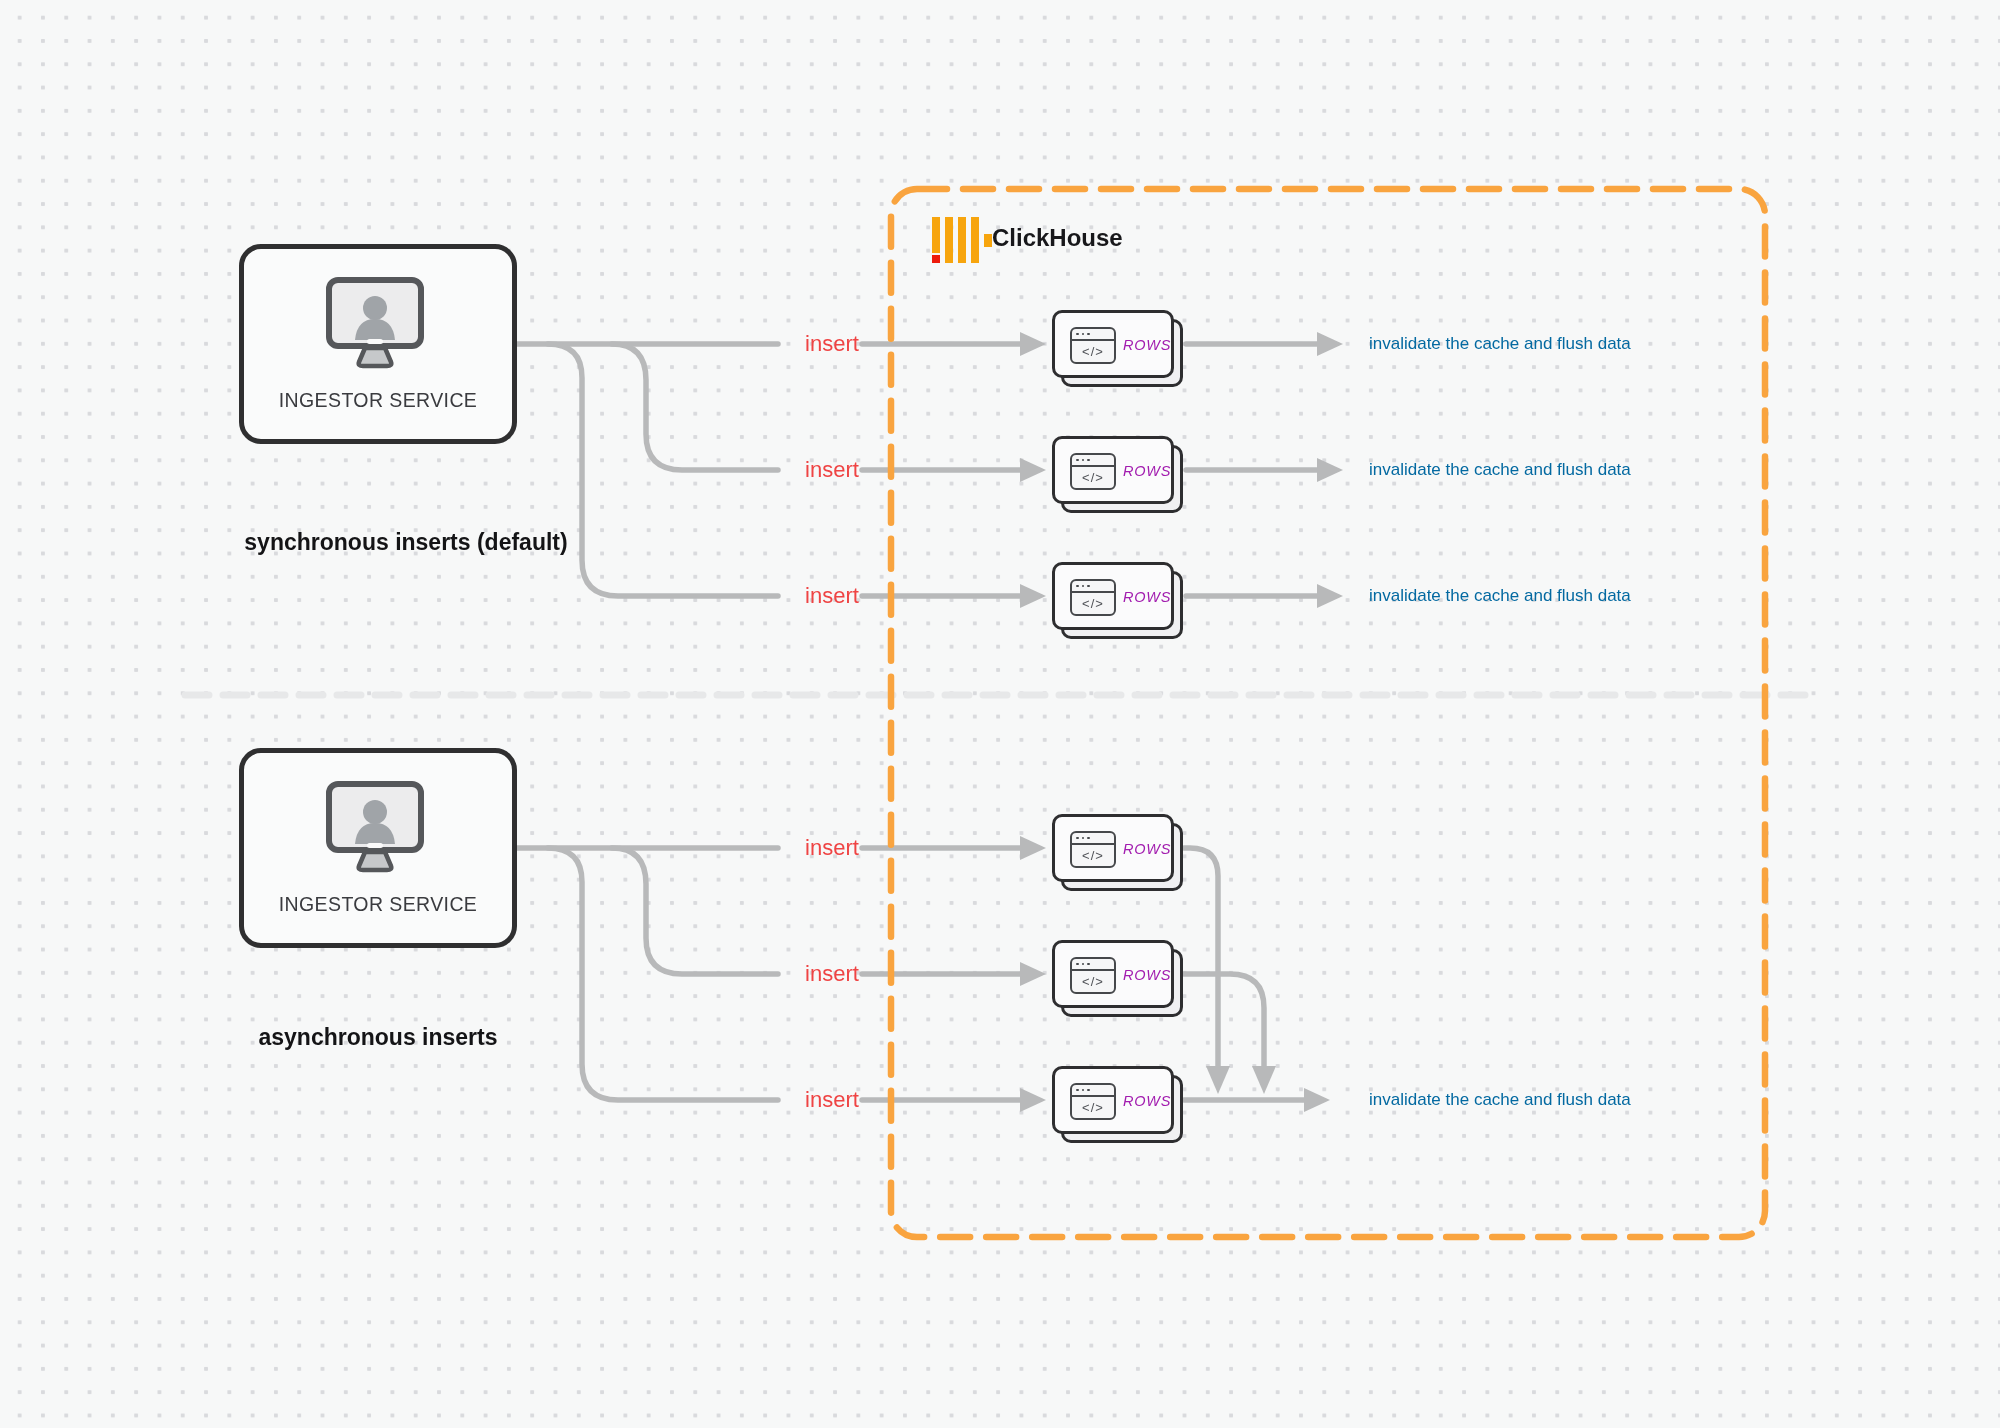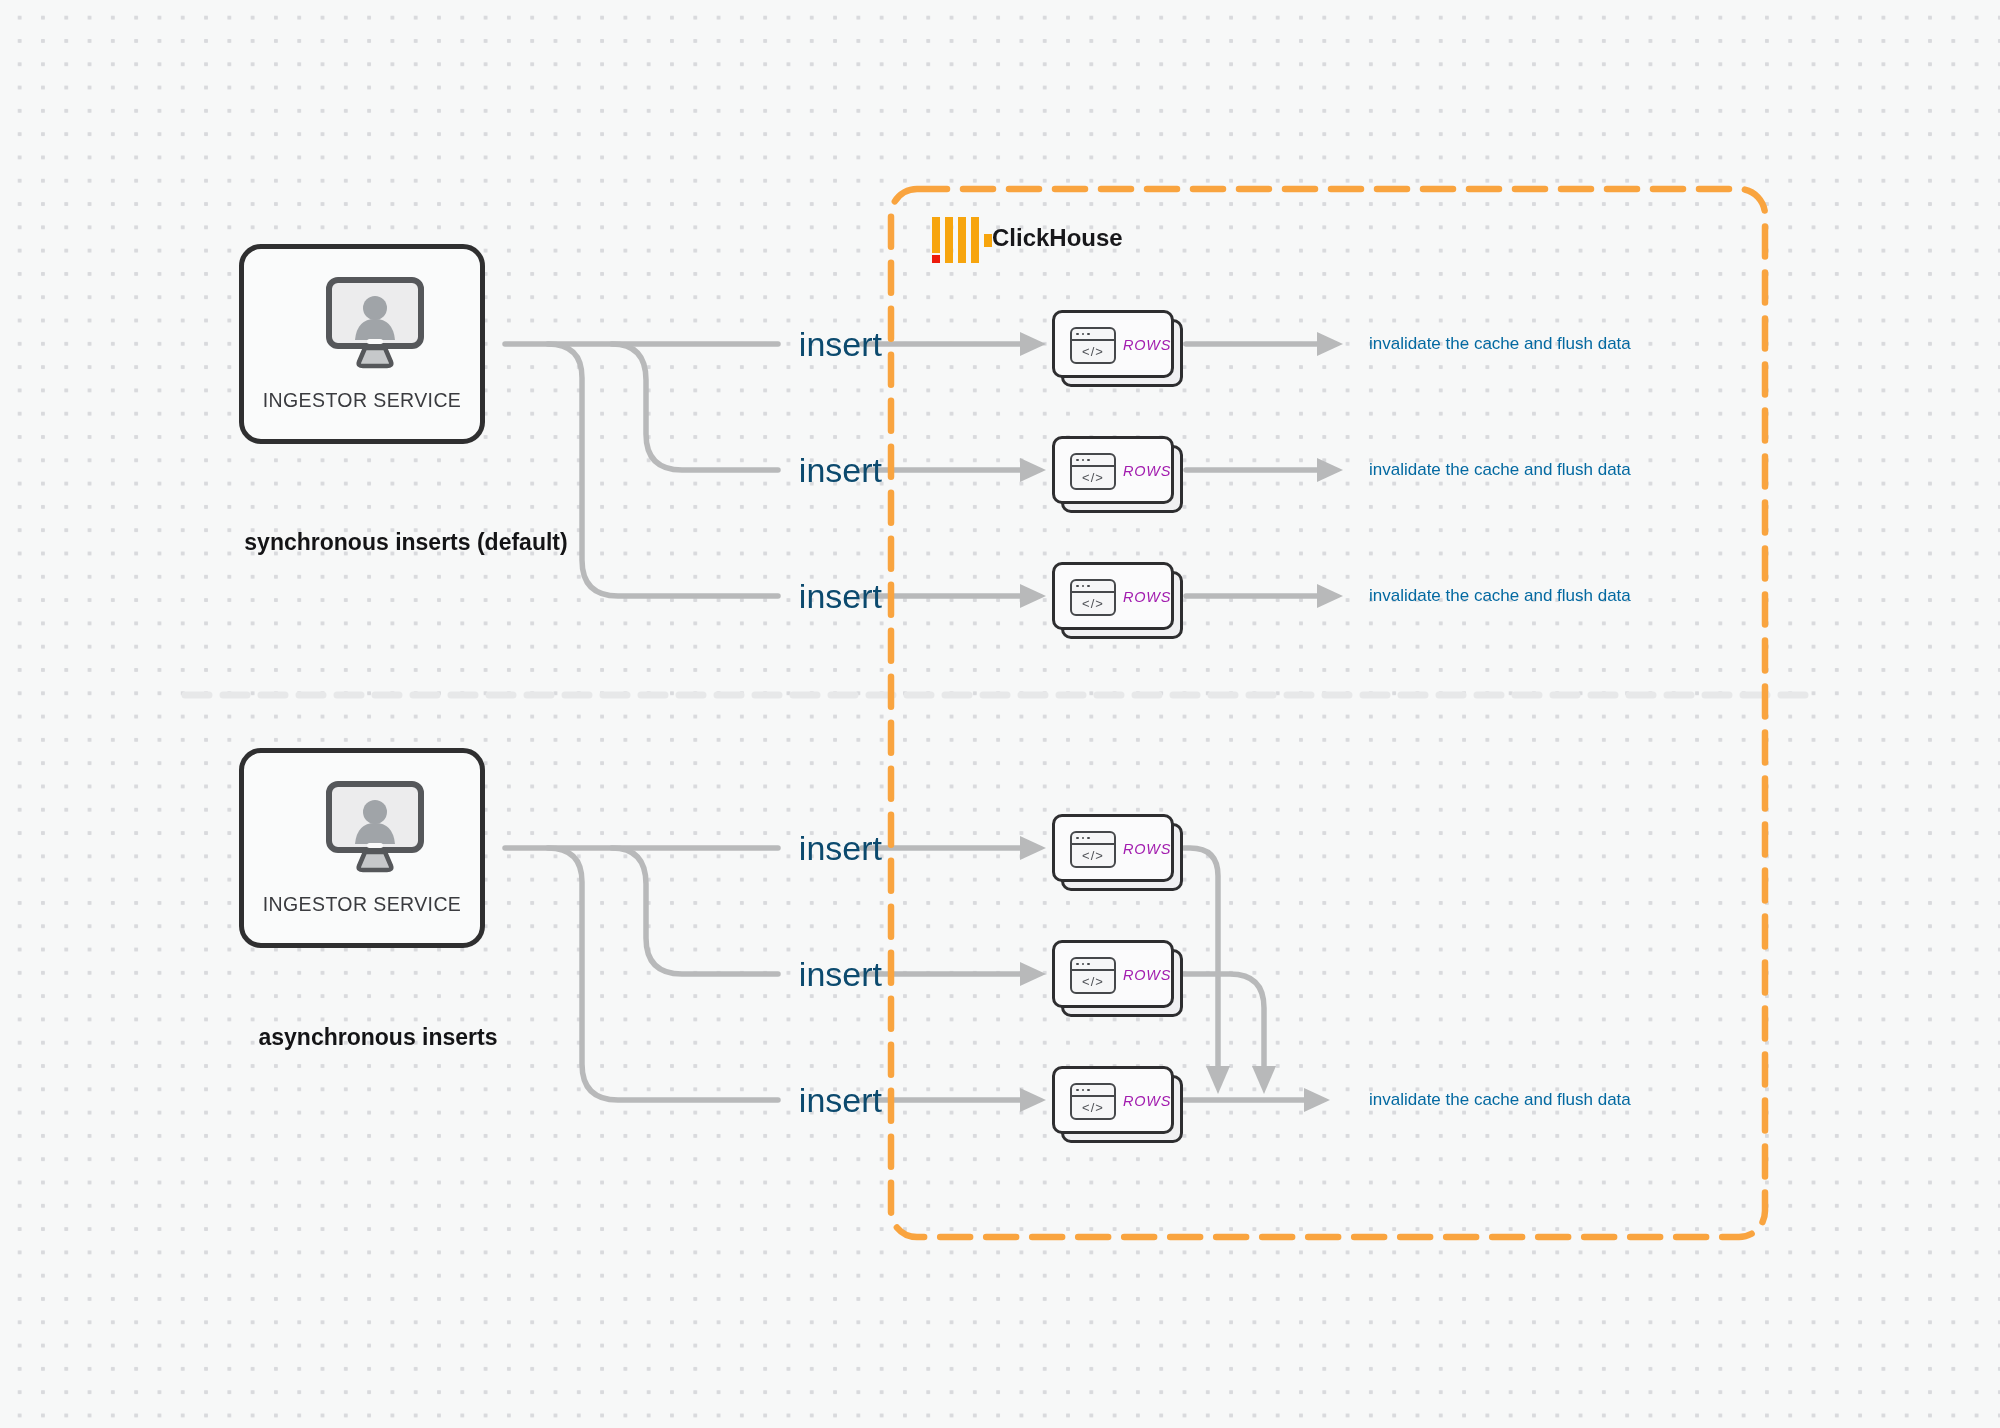--- a/index.html
+++ b/index.html
@@ -11,39 +11,39 @@
     background-size:23.3px 23.3px;
     background-position:8px 6px;
   }
   .abs{position:absolute;padding-left:12px;}
   svg.layer{position:absolute;left:0;top:0;pointer-events:none;}
   #connectors{z-index:1;}
   #orange-frame{z-index:5;}
 
   
   .service-box{
-    width:246px;height:200px;box-sizing:border-box;
+    width:278px;height:200px;box-sizing:border-box;
     background:#fafbfb;border:5px solid #2f2f30;border-radius:22px;
     z-index:2;
   }
   .service-box .monitor{position:absolute;left:81px;top:28px;}
   .service-label{
     position:absolute;left:0;right:0;top:140px;text-align:center;
     font-size:19.5px;letter-spacing:.4px;color:#3a3b3f;
   }
 
   
   .caption{
     width:420px;text-align:center;font-size:23px;font-weight:700;color:#141416;
     z-index:3;
   }
 
   
   .insert-label{
-    width:100px;text-align:right;font-size:34px;color:#0c4a6e;
+    width:100px;text-align:center;font-size:22px;color:#ef4444;
     height:32px;line-height:32px;z-index:3;
   }
 
   
   .result-label{
     font-size:17px;color:#0369a1;height:32px;line-height:32px;white-space:nowrap;z-index:3;
   }
 
   
   .rows-card{width:131px;height:77px;z-index:2;}

